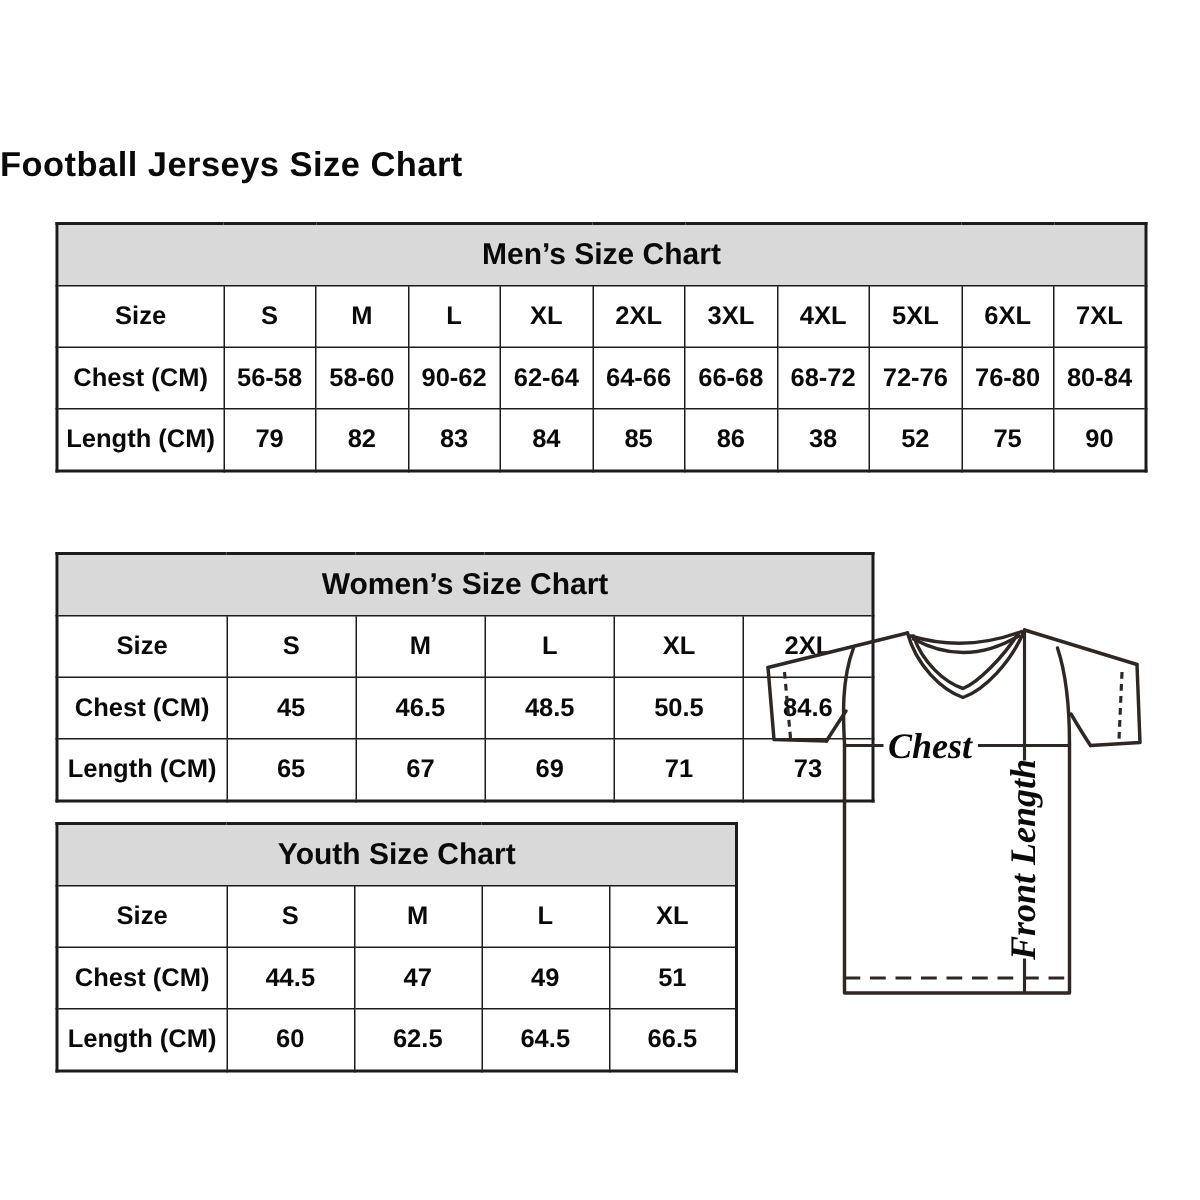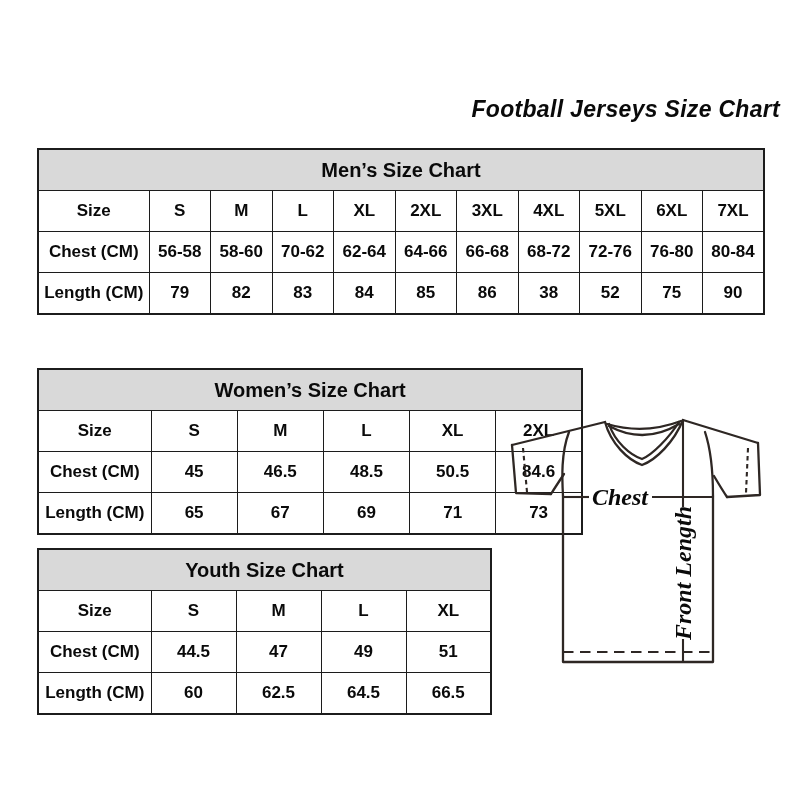--- a/index.html
+++ b/index.html
@@ -7,22 +7,22 @@
     --border:#1c1c1c;
     --text:#0a0a0a;
     --line:#2e2724;
   }
   html,body{margin:0;padding:0;background:#ffffff;}
   .canvas{
     position:relative;width:800px;height:800px;background:#ffffff;overflow:hidden;
     font-family:"Liberation Sans",sans-serif;color:var(--text);
   }
   .page-title{
-    position:absolute;top:96px;left:0;width:780px;text-align:right;
-    font-size:23px;font-weight:bold;letter-spacing:0.3px;color:var(--text);font-style:italic;
+    position:absolute;top:96px;left:0;width:780px;text-align:left;
+    font-size:23px;font-weight:bold;letter-spacing:0.3px;color:var(--text);
   }
   table.size-table{
     position:absolute;border-collapse:collapse;table-layout:fixed;
     border:2px solid var(--border);background:#ffffff;
   }
   table.size-table td,table.size-table th{
     border:1.5px solid var(--border);
     text-align:center;vertical-align:middle;
     font-weight:bold;font-size:17px;color:var(--text);
     height:40px;padding:0 2px;overflow:hidden;
@@ -79,21 +79,21 @@
           <td class="value-cell">3XL</td>
           <td class="value-cell">4XL</td>
           <td class="value-cell">5XL</td>
           <td class="value-cell">6XL</td>
           <td class="value-cell">7XL</td>
         </tr>
         <tr>
           <td class="label-cell">Chest (CM)</td>
           <td class="value-cell">56-58</td>
           <td class="value-cell">58-60</td>
-          <td class="value-cell">70-62</td>
+          <td class="value-cell">90-62</td>
           <td class="value-cell">62-64</td>
           <td class="value-cell">64-66</td>
           <td class="value-cell">66-68</td>
           <td class="value-cell">68-72</td>
           <td class="value-cell">72-76</td>
           <td class="value-cell">76-80</td>
           <td class="value-cell">80-84</td>
         </tr>
         <tr>
           <td class="label-cell">Length (CM)</td>

